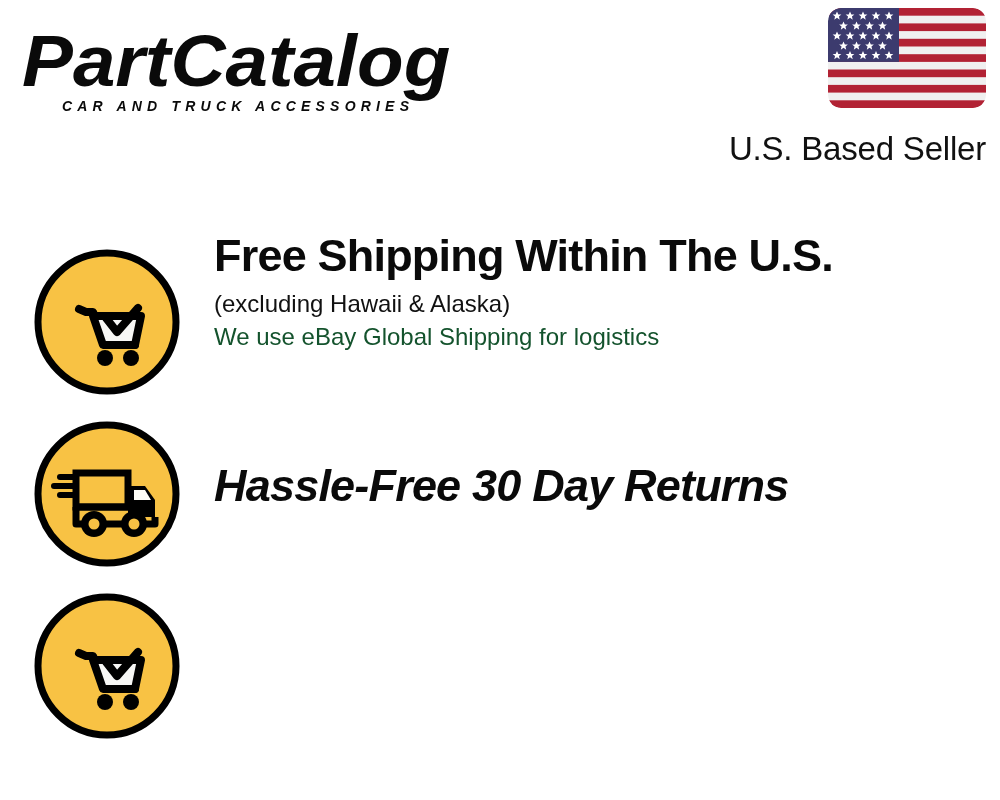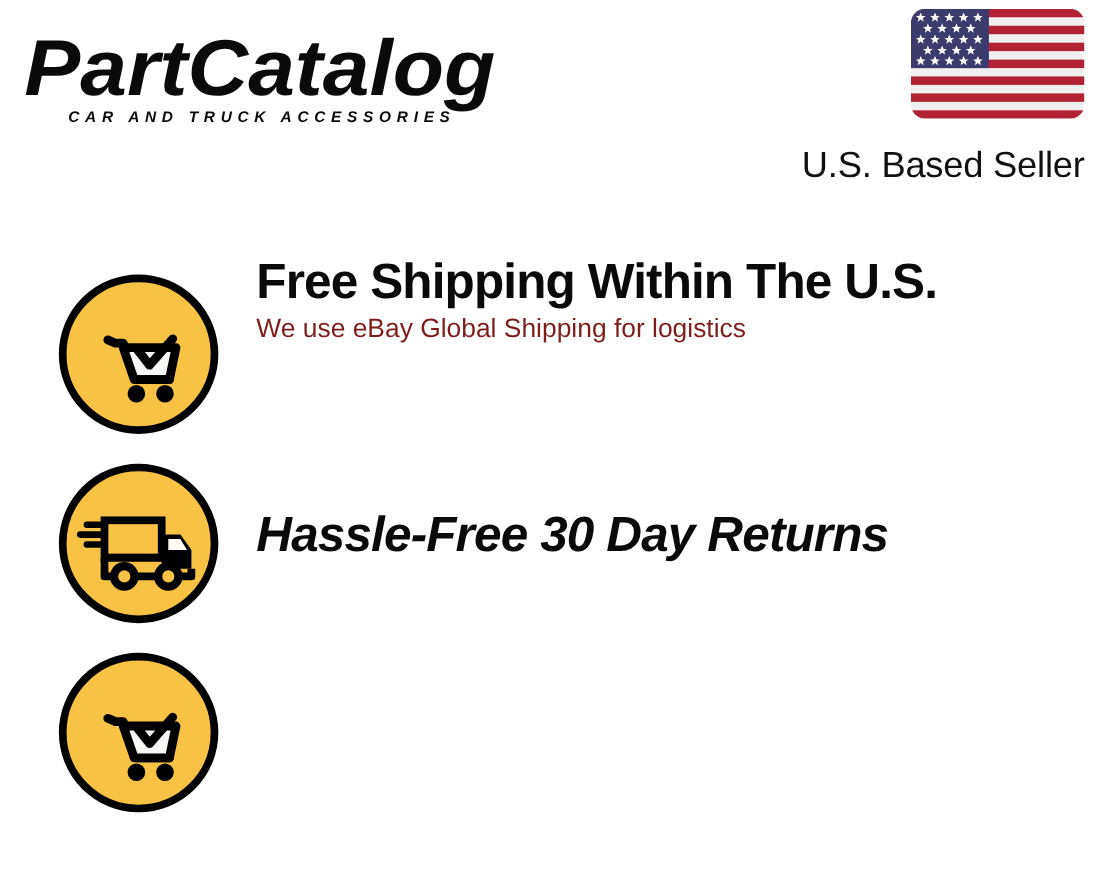--- a/index.html
+++ b/index.html
@@ -53,21 +53,21 @@
     letter-spacing: -0.2px;
     color: #111111;
     line-height: 1;
     margin-top: 20px;
     white-space: nowrap;
   }
 
   
   .feature {
     position: absolute;
-    left: 50px;
+    left: 31px;
     width: 940px;
     height: 160px;
   }
   #feature-0 { top: 246px; }
   #feature-1 { top: 418px; font-style: italic; }
   #feature-2 { top: 590px; }
 
   .badge-circle {
     position: absolute;
     left: 0;
@@ -108,21 +108,21 @@
     font-weight: 700;
     line-height: 1.25;
     color: #0a0a0a;
     margin-top: 14px;
     white-space: nowrap;
   }
   .subline-note {
     font-size: 24px;
     font-weight: 400;
     line-height: 1.25;
-    color: #7f1d1d;
+    color: #14532d;
     margin-top: 3px;
     white-space: nowrap;
   }
 </style>
 </head>
 <body>
 
 <div class="page">
 
   <div class="brand-logo">
@@ -191,20 +191,21 @@
         <path d="M48 63 L55 66 L62 66 L75 99 L104 99" fill="none" stroke="#000000" stroke-width="8" stroke-linecap="round" stroke-linejoin="round"></path>
         <polygon points="62,70 110,70 104,99 72,99" fill="#F7F7F5"></polygon>
         <path d="M62 70 L110 70 L104 99 L72 99 Z" fill="none" stroke="#000000" stroke-width="8" stroke-linejoin="round"></path>
         <path d="M75 72 L86 86 L107 62" fill="none" stroke="#000000" stroke-width="8" stroke-linecap="round" stroke-linejoin="round"></path>
         <circle cx="74" cy="112" r="8" fill="#000000"></circle>
         <circle cx="100" cy="112" r="8" fill="#000000"></circle>
       </svg>
     </div>
     <div class="feature-text">
       <div class="headline">Free Shipping Within The U.S.</div>
+      <div class="subline">(excluding Hawaii &amp; Alaska)</div>
       <div class="subline-note">We use eBay Global Shipping for logistics</div>
     </div>
   </div>
 
   <div class="feature" id="feature-1">
     <div class="badge-circle">
       <svg width="152" height="152" viewBox="0 0 152 152" xmlns="http://www.w3.org/2000/svg">
         <circle cx="76" cy="76" r="69" fill="#F8C244" stroke="#000000" stroke-width="7"></circle>
         <rect x="45" y="55" width="52" height="34" fill="none" stroke="#000000" stroke-width="7"></rect>
         <path d="M97 68 L114 68 L124 82 L124 99 L97 99 Z" fill="#000000"></path>

